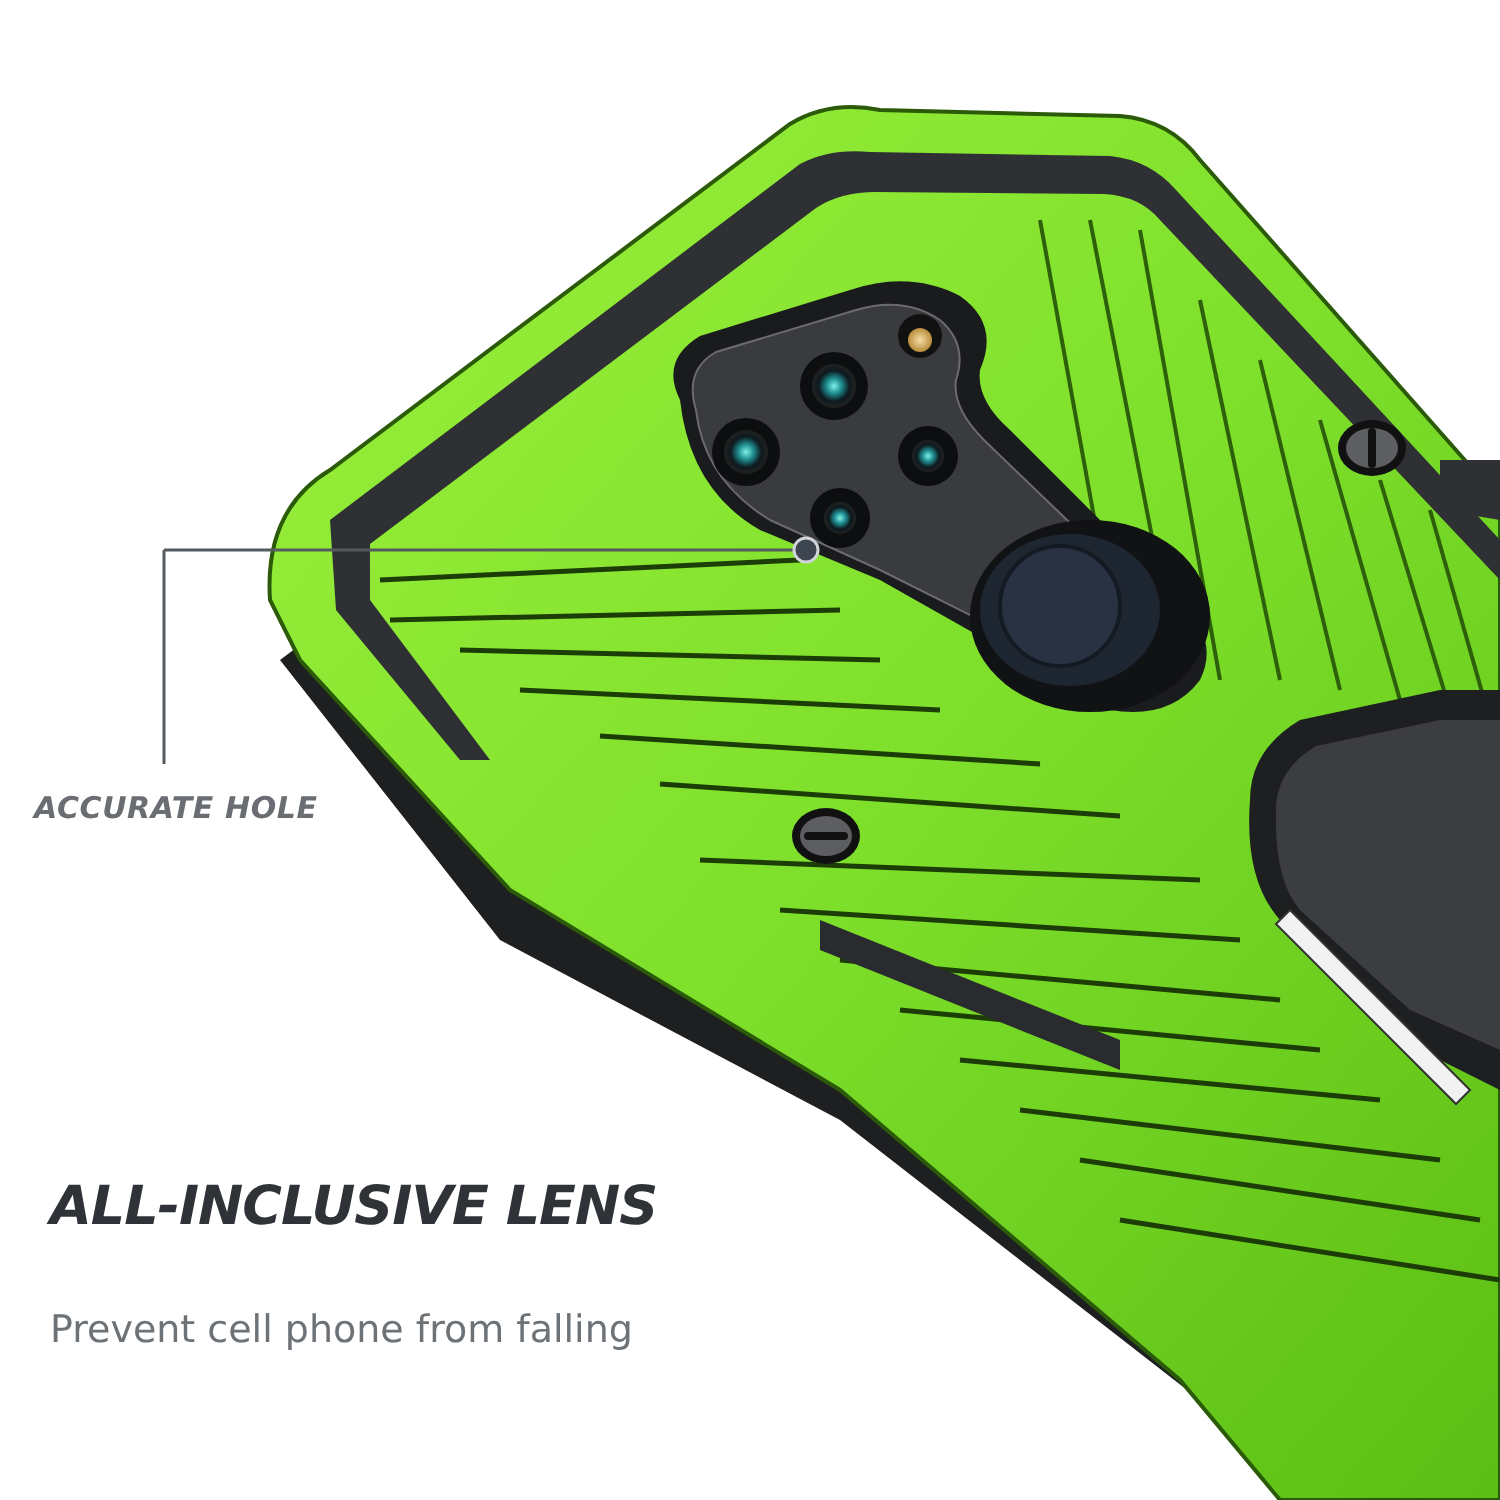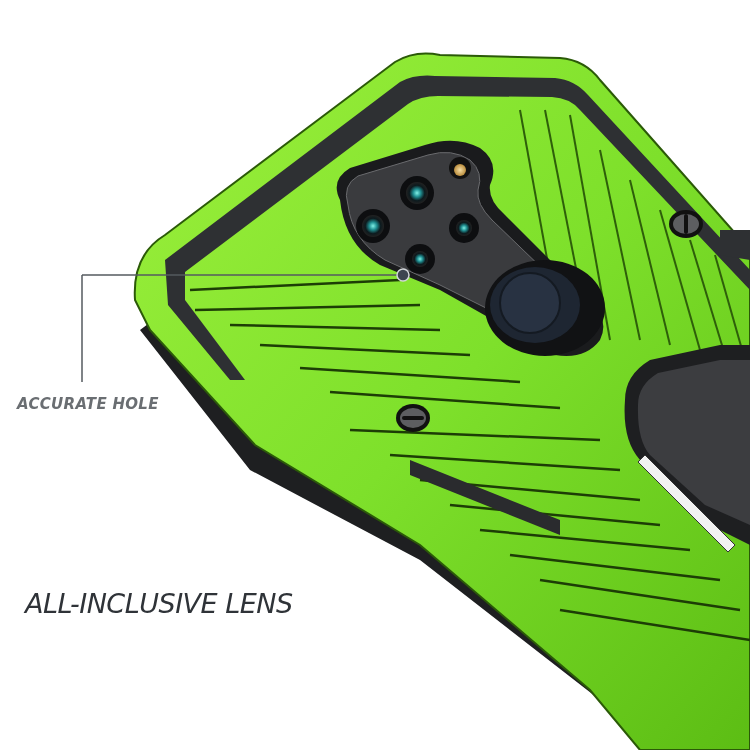--- a/index.html
+++ b/index.html
@@ -7,21 +7,21 @@
          font-family:"DejaVu Sans", sans-serif; }
   .stage { position:absolute; left:0; top:0; width:750px; height:600px; }
   svg.art { position:absolute; left:0; top:0; }
   .callout-label {
     position:absolute; left:17px; top:395px;
     font-family:"DejaVu Sans", sans-serif; font-weight:bold; font-style:italic;
     font-size:15px; letter-spacing:0.3px; color:var(--callout,#6a6e72);
   }
   .headline {
     position:absolute; left:25px; top:588px;
-    font-family:"DejaVu Sans", sans-serif; font-weight:normal; font-style:italic;
+    font-family:"DejaVu Sans", sans-serif; font-weight:bold; font-style:italic;
     font-size:27px; line-height:32px; color:var(--headline,#2f3338);
     letter-spacing:-0.5px;
   }
   .headline div { white-space:nowrap; }
   .subline {
     position:absolute; left:25px; top:654px;
     font-family:"DejaVu Sans", sans-serif; font-size:19px; color:#6d7277;
     white-space:nowrap;
   }
 </style>
@@ -137,13 +137,14 @@
       <line x1="82" y1="275" x2="82" y2="382" stroke="#555a5f" stroke-width="1.5"></line>
       <circle cx="403" cy="275" r="6" fill="#3d4550" stroke="#d0d4d8" stroke-width="1.5"></circle>
     </g>
   </svg>
 
   <div class="callout-label">ACCURATE HOLE</div>
 
   <div class="headline">
     <div>ALL-INCLUSIVE LENS</div>
   </div>
+  <div class="subline">Prevent cell phone from falling</div>
 </div>
 
 </body></html>

